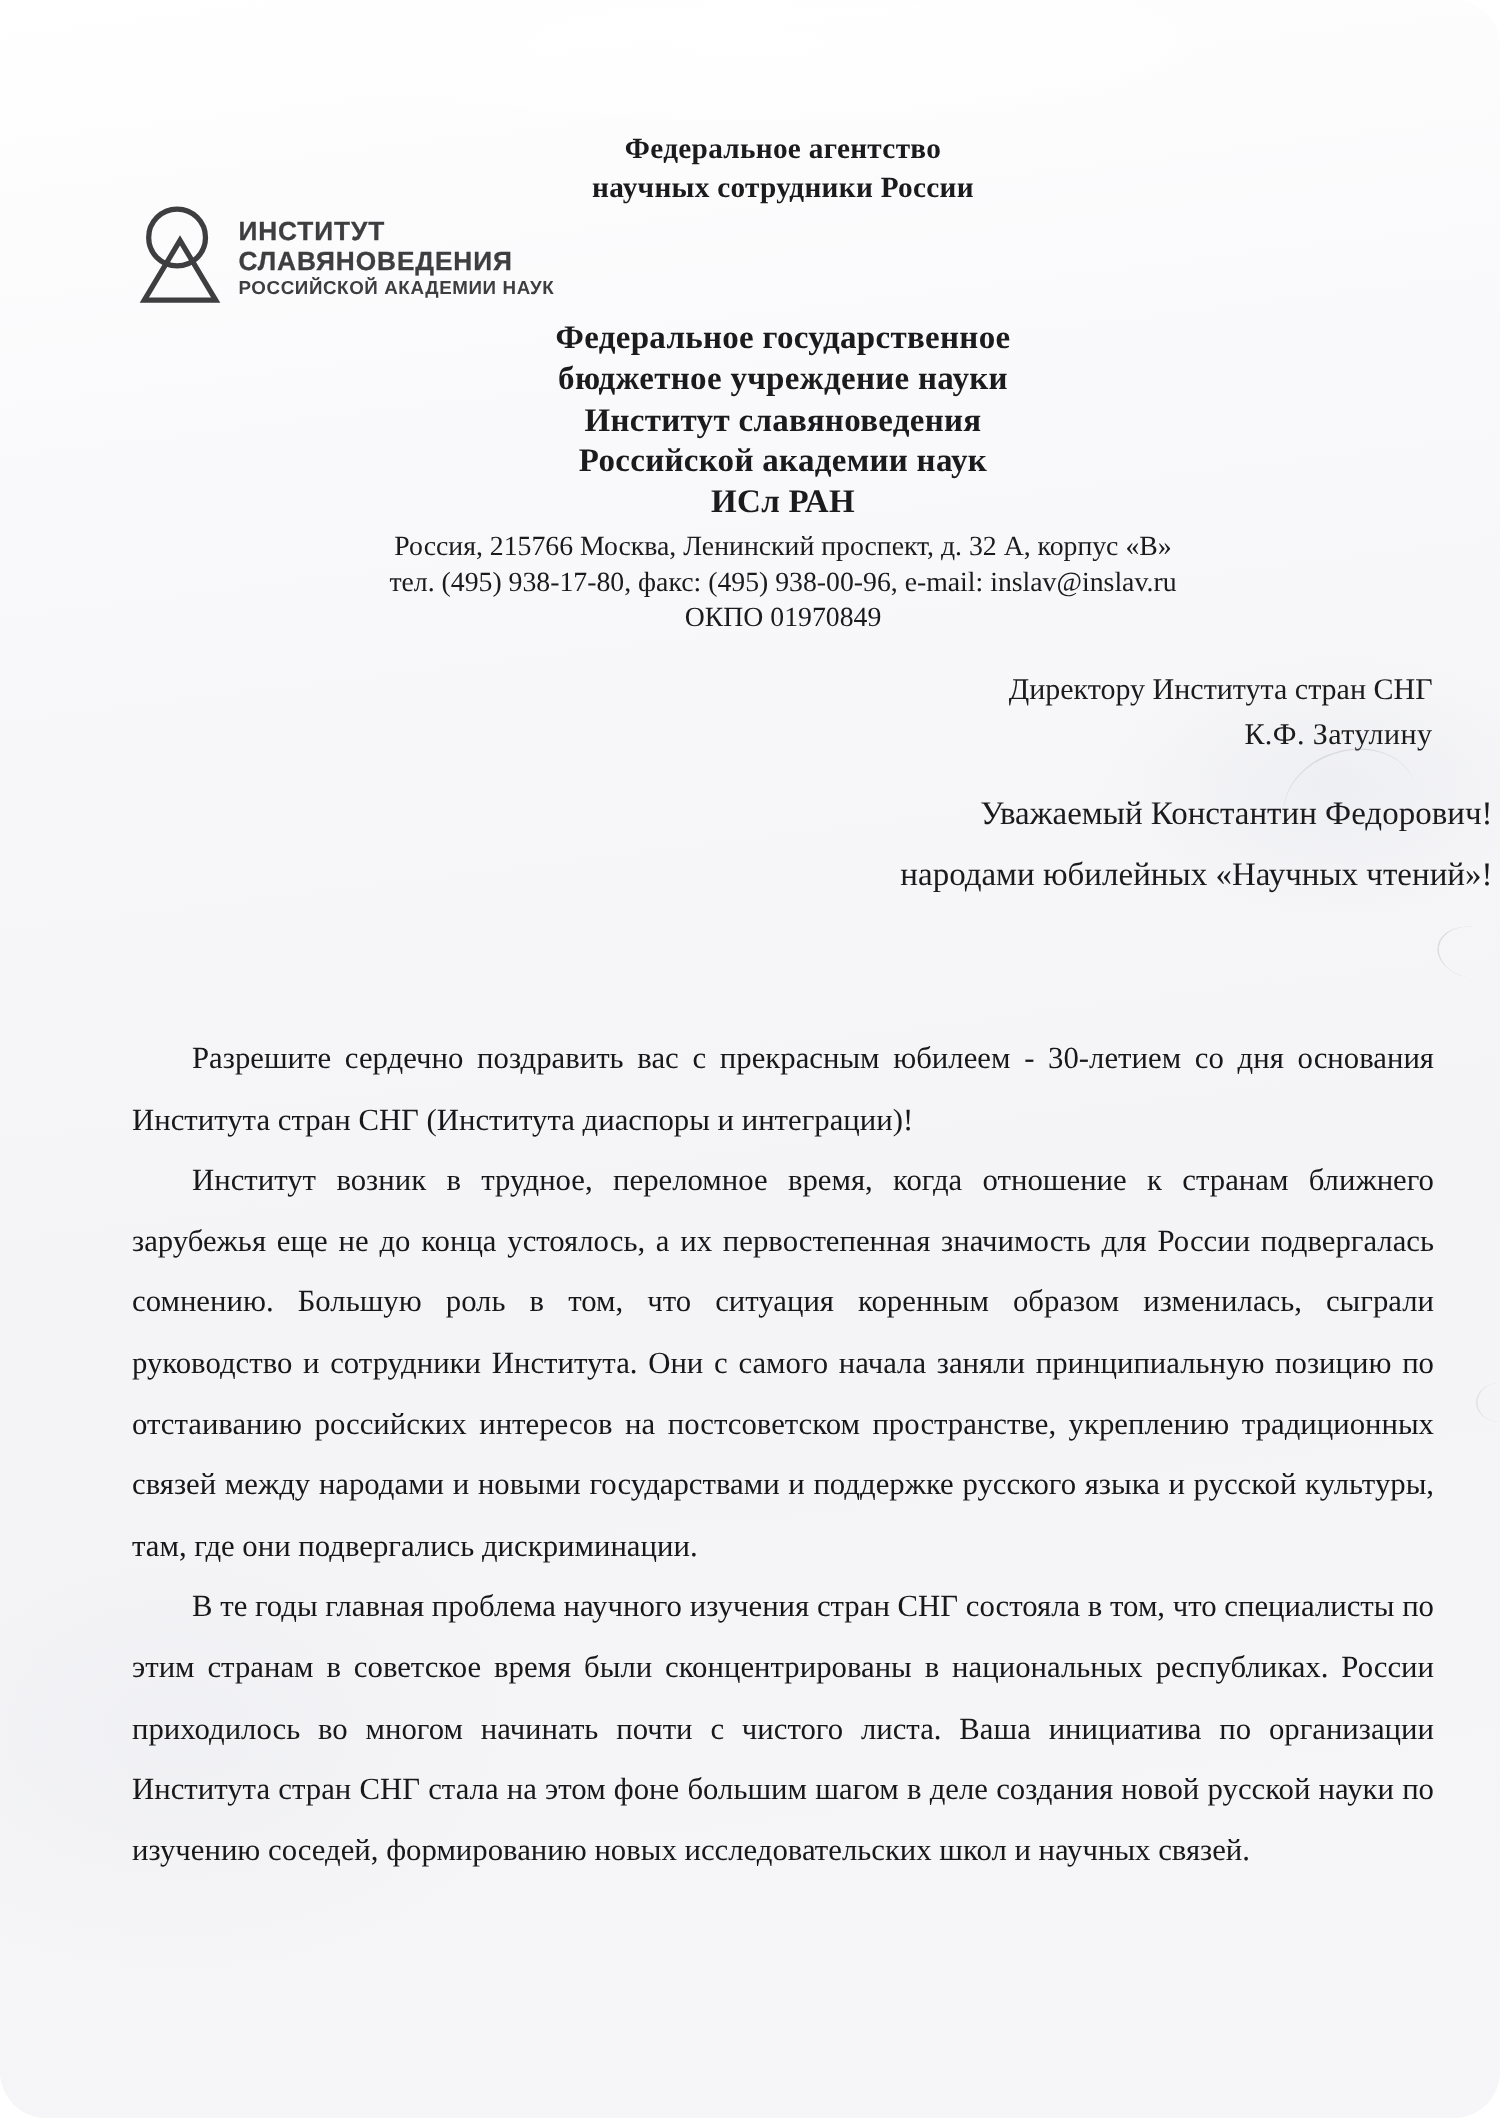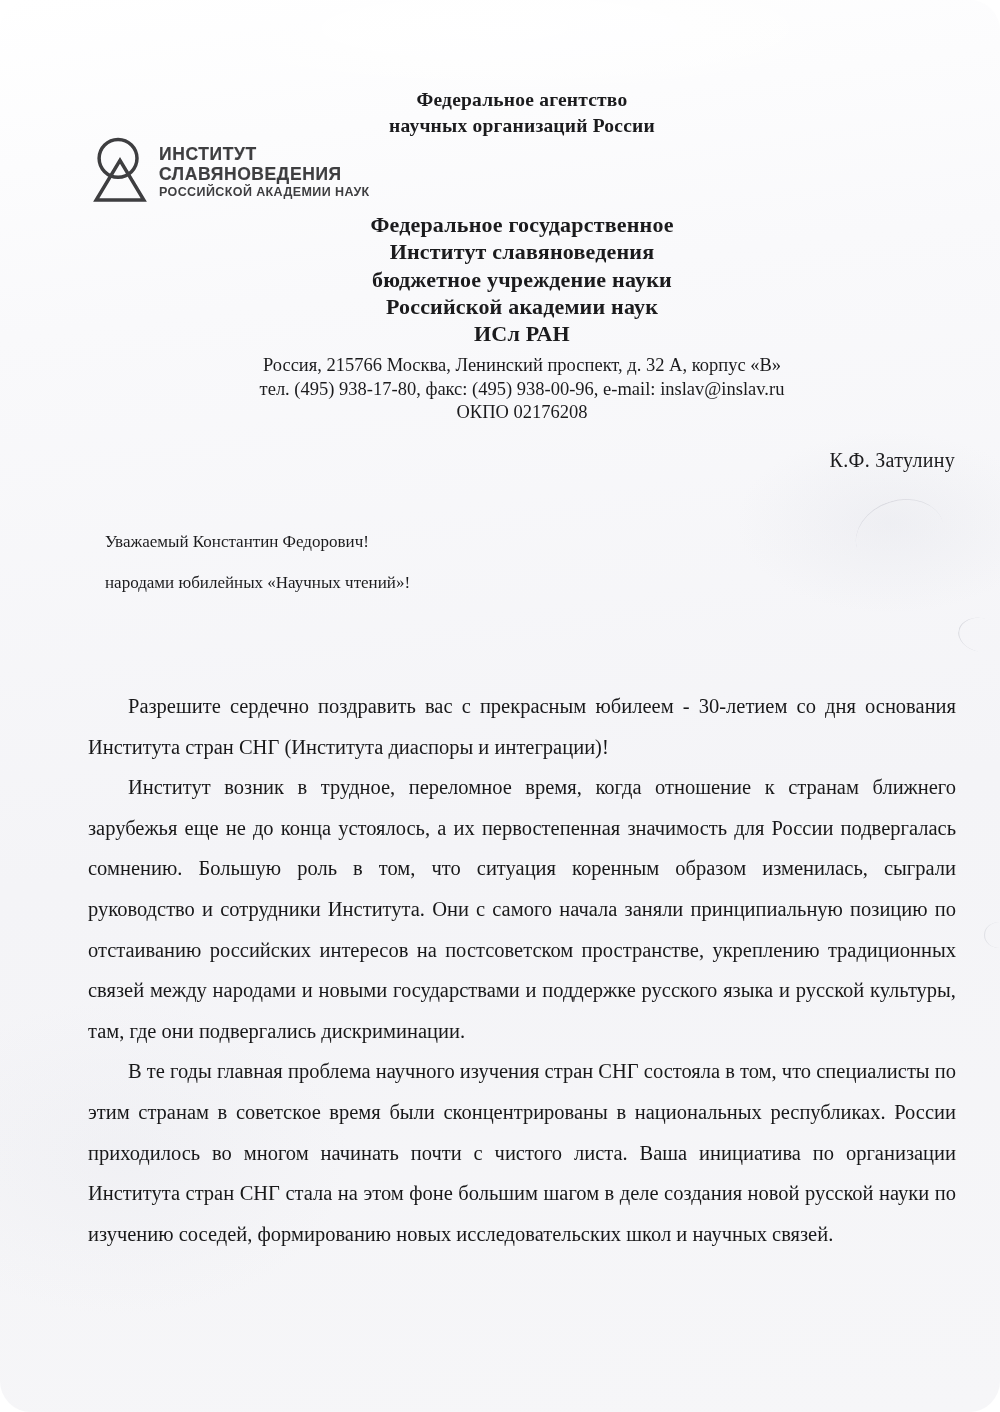--- a/index.html
+++ b/index.html
@@ -89,22 +89,22 @@
     text-align: right;
     font-size: 20px;
     line-height: 29.5px;
   }
   .addressee .name { font-weight: normal; letter-spacing: 0.3px; }
 
   
   .salutation {
     position: absolute;
     top: 521px; left: 105px; width: 890px;
-    text-align: left;
-    font-size: 17px;
+    text-align: right;
+    font-size: 22px;
     line-height: 41px;
   }
 
   
   .body-text {
     position: absolute;
     top: 686px; left: 88px; width: 868px;
     font-size: 20.5px;
     line-height: 40.6px;
     text-align: justify;
@@ -141,51 +141,52 @@
     border-left: 1px solid rgba(165,167,178,0.25);
   }
 </style>
 </head>
 <body>
 
 <div class="page">
 
   <div class="agency">
     <div>Федеральное агентство</div>
-    <div>научных организаций России</div>
+    <div>научных сотрудники России</div>
   </div>
 
   <div class="logo">
     <span class="logo-mark">
       <svg viewBox="0 0 66 70" fill="none" xmlns="http://www.w3.org/2000/svg">
         <circle cx="31" cy="23" r="19.5" stroke="#3e3e40" stroke-width="3.6"></circle>
         <path d="M33 25 L8.5 66 L57.5 66 Z" stroke="#3e3e40" stroke-width="3.6" stroke-linejoin="miter"></path>
       </svg>
     </span>
     <span class="logo-text">
       <div class="logo-line-main">ИНСТИТУТ</div>
       <div class="logo-line-main">СЛАВЯНОВЕДЕНИЯ</div>
       <div class="logo-line-sub">РОССИЙСКОЙ АКАДЕМИИ НАУК</div>
     </span>
   </div>
 
   <div class="letterhead">
     <div class="org-line">Федеральное государственное</div>
+    <div class="org-line">бюджетное учреждение науки</div>
     <div class="org-line">Институт славяноведения</div>
-    <div class="org-line">бюджетное учреждение науки</div>
     <div class="org-line">Российской академии наук</div>
     <div class="org-line">ИСл РАН</div>
     <div class="addr-block">
       <div class="addr-line">Россия, 215766 Москва, Ленинский проспект, д. 32 А, корпус «В»</div>
       <div class="addr-line">тел. (495) 938-17-80, факс: (495) 938-00-96, e-mail: inslav@inslav.ru</div>
-      <div class="addr-line">ОКПО 02176208</div>
+      <div class="addr-line">ОКПО 01970849</div>
     </div>
   </div>
 
   <div class="addressee">
+    <div>Директору Института стран СНГ</div>
     <div class="name">К.Ф. Затулину</div>
   </div>
 
   <div class="salutation">
     <div>Уважаемый Константин Федорович!</div>
     <div>народами юбилейных «Научных чтений»!</div>
   </div>
 
   <div class="body-text">
     <p>Разрешите сердечно поздравить вас с прекрасным юбилеем - 30-летием со дня основания Института стран СНГ (Института диаспоры и интеграции)!</p>

